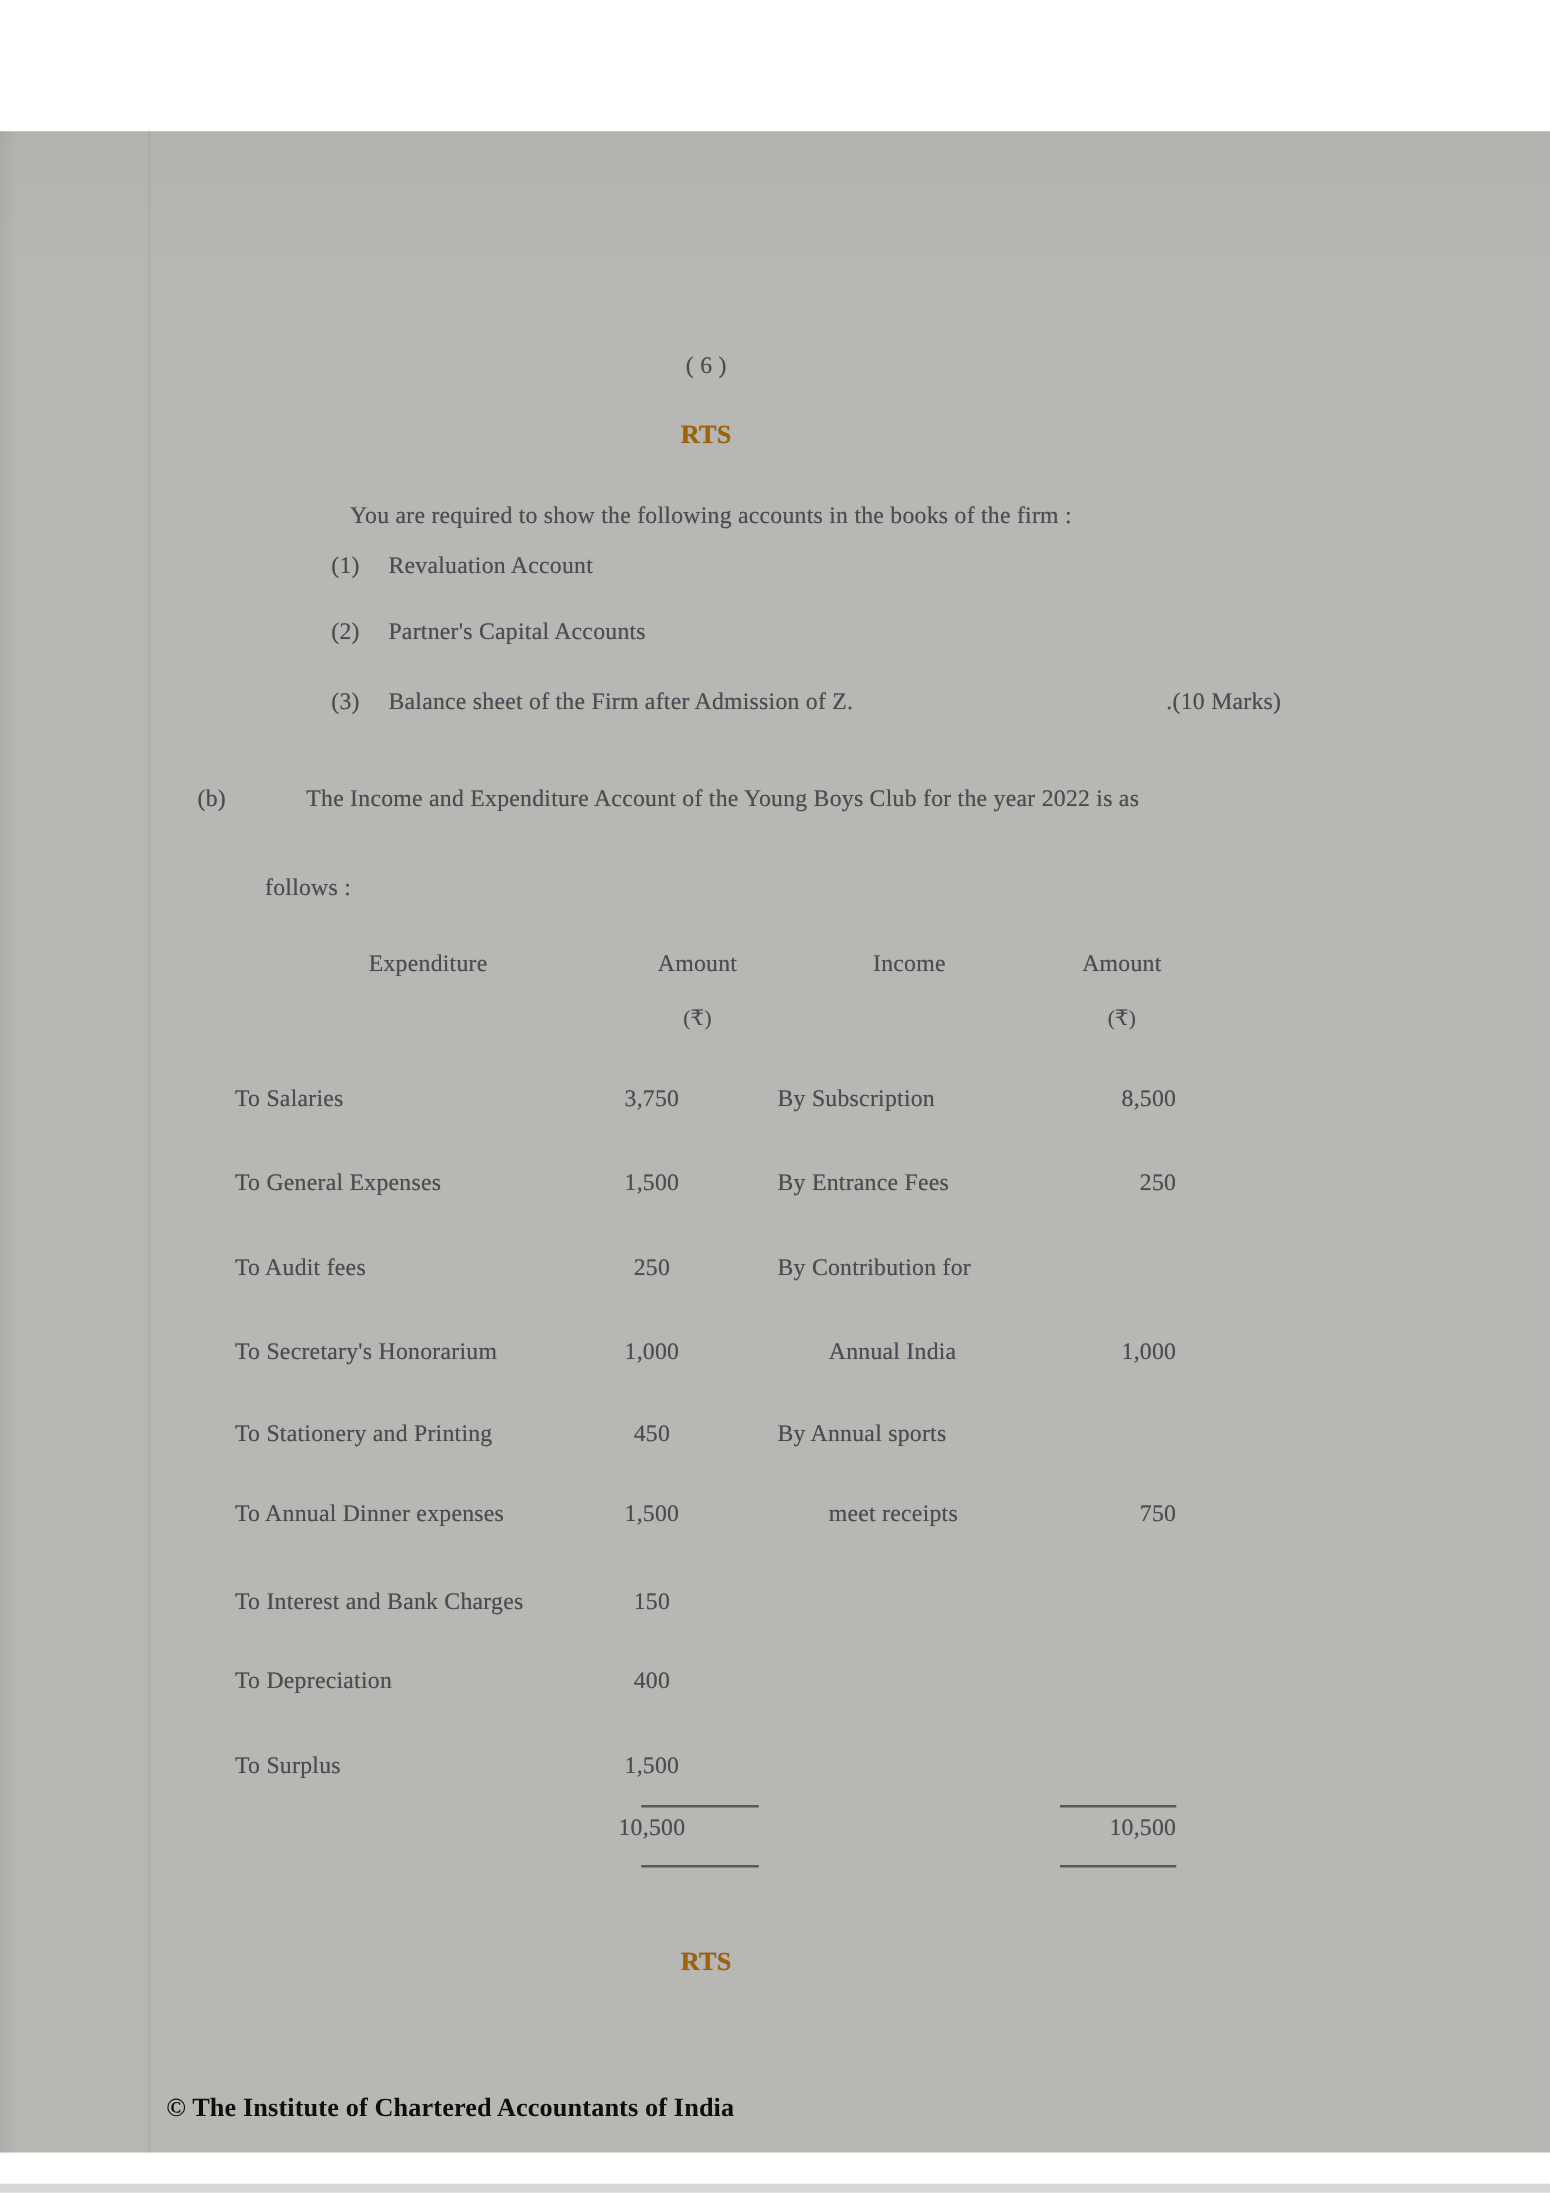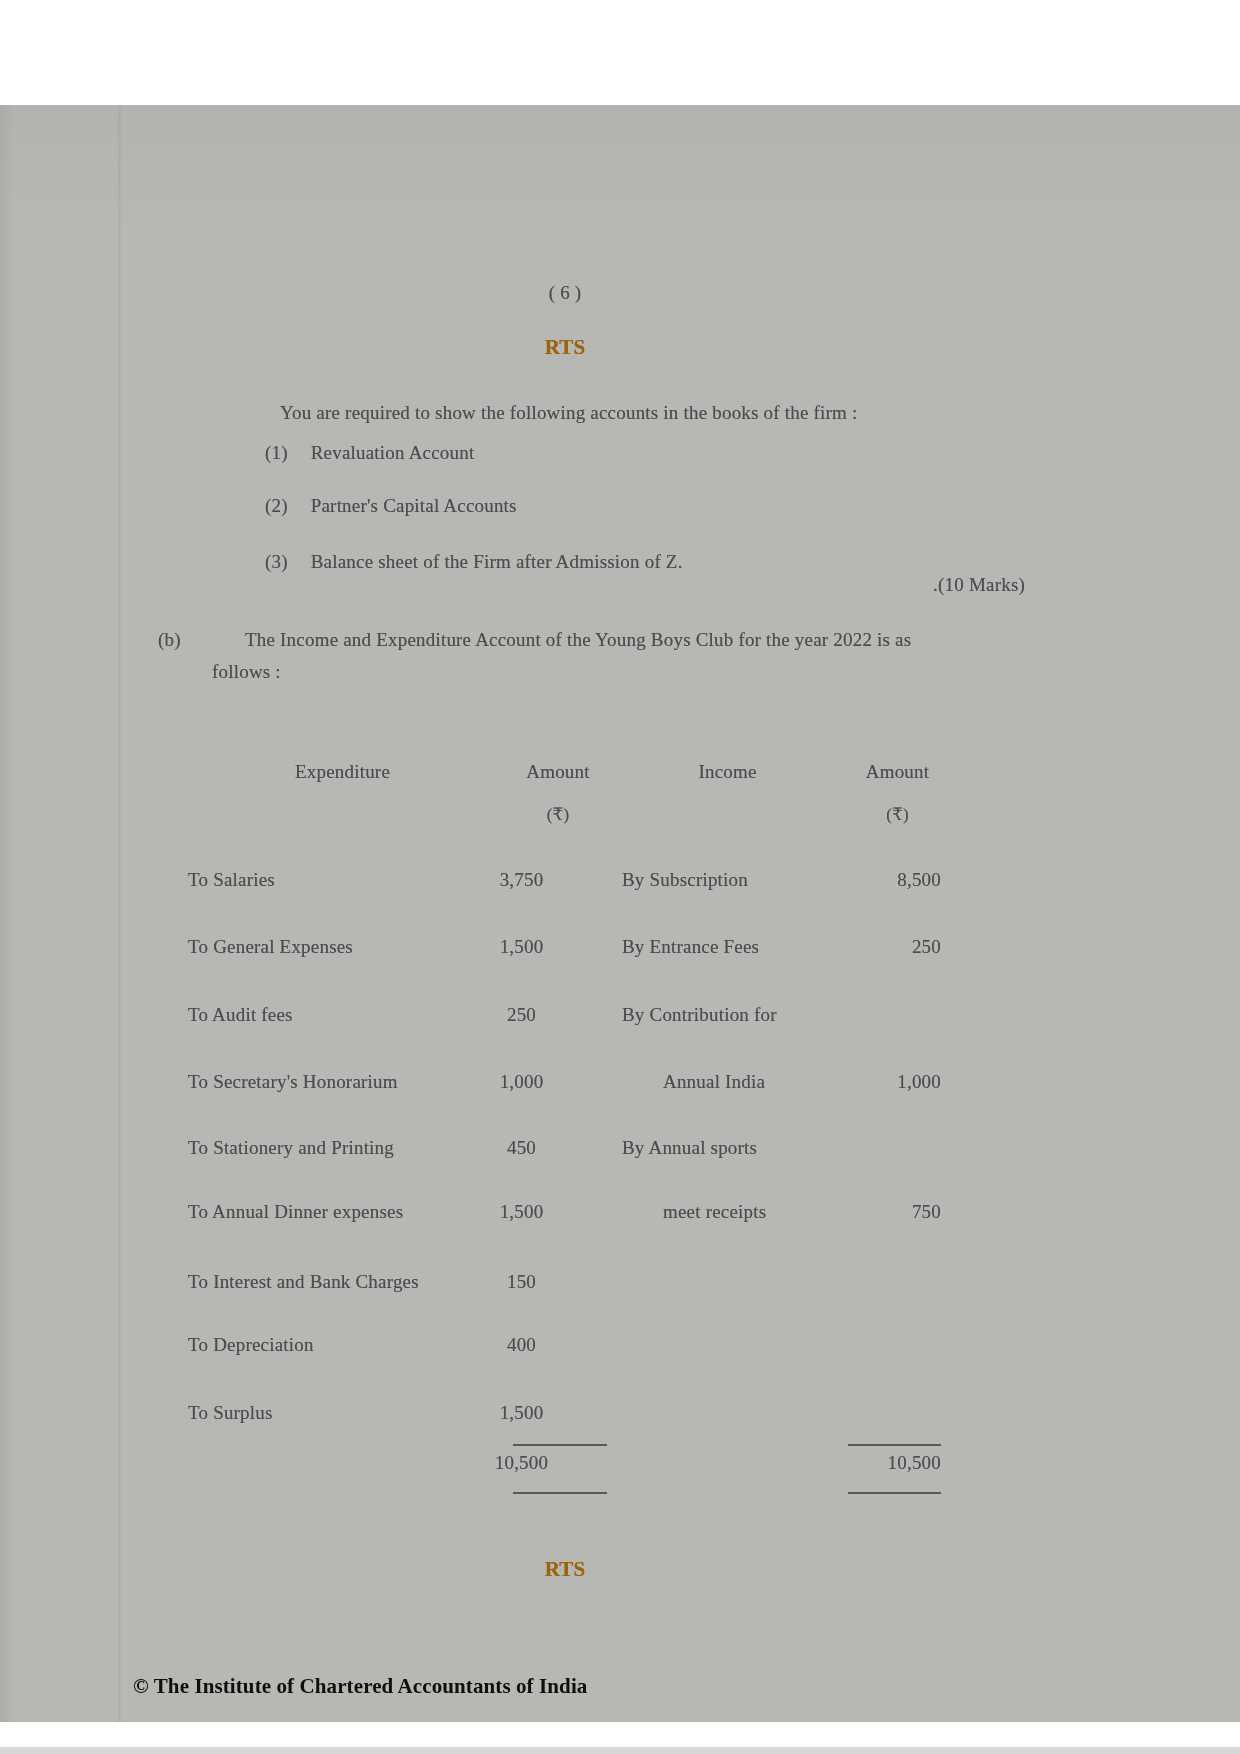--- a/index.html
+++ b/index.html
@@ -79,25 +79,25 @@
   <span style="padding-left:18px;">Revaluation Account</span>
 </div>
 <div class="txt soft" style="left:265px;top:493px;">
   <span>(2)</span>
   <span style="padding-left:18px;">Partner's Capital Accounts</span>
 </div>
 <div class="txt soft" style="left:265px;top:549px;">
   <span>(3)</span>
   <span style="padding-left:18px;">Balance sheet of the Firm after Admission of Z.</span>
 </div>
-<div class="txt soft right-col" style="left:825px;top:549px;width:200px;margin-top:23px;">.(10 Marks)</div>
+<div class="txt soft right-col" style="left:825px;top:549px;width:200px;">.(10 Marks)</div>
 
 <div class="txt soft" style="left:158px;top:627px;">(b)</div>
 <div class="txt soft" style="left:212px;top:627px;margin-left:33px;">The Income and Expenditure Account of the Young Boys Club for the year 2022 is as</div>
-<div class="txt soft" style="left:212px;top:659px;">follows :</div>
+<div class="txt soft" style="left:212px;top:698px;">follows :</div>
 
 <div class="txt soft" style="left:270px;top:759px;width:145px;text-align:center;">Expenditure</div>
 <div class="txt soft" style="left:500px;top:759px;width:116px;text-align:center;">Amount</div>
 <div class="txt soft" style="left:670px;top:759px;width:115px;text-align:center;">Income</div>
 <div class="txt soft" style="left:840px;top:759px;width:115px;text-align:center;">Amount</div>
 <div class="txt soft" style="left:500px;top:802px;width:116px;text-align:center;font-size:17px;">(₹)</div>
 <div class="txt soft" style="left:840px;top:802px;width:115px;text-align:center;font-size:17px;">(₹)</div>
 
 <div class="trow" style="top:867px">
   <span class="txt soft t-exp">To Salaries</span>

